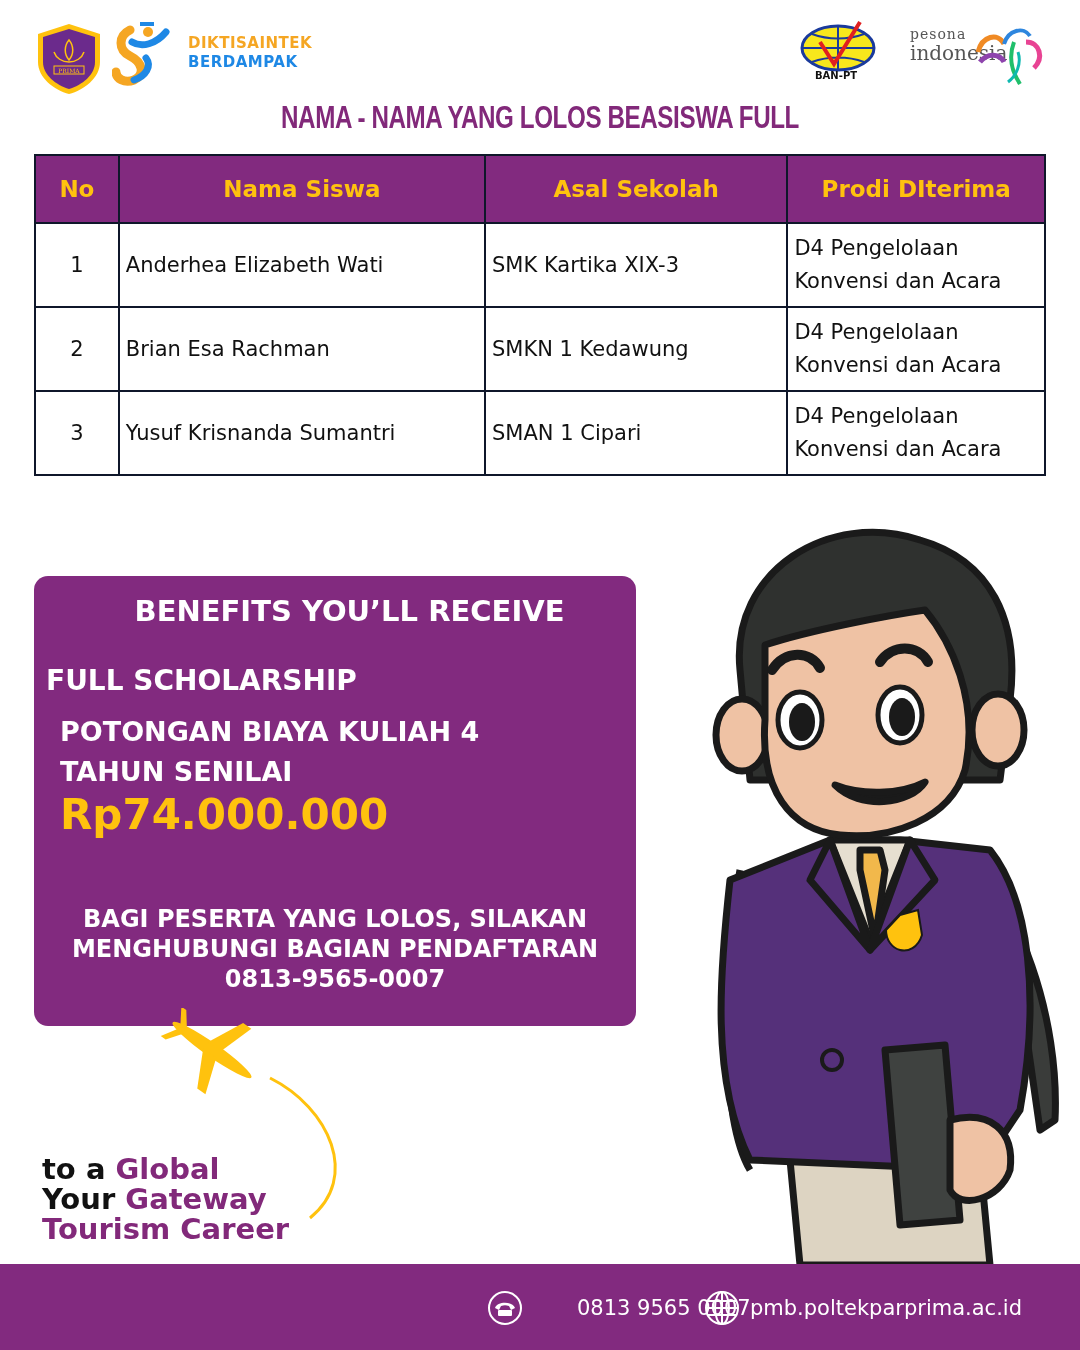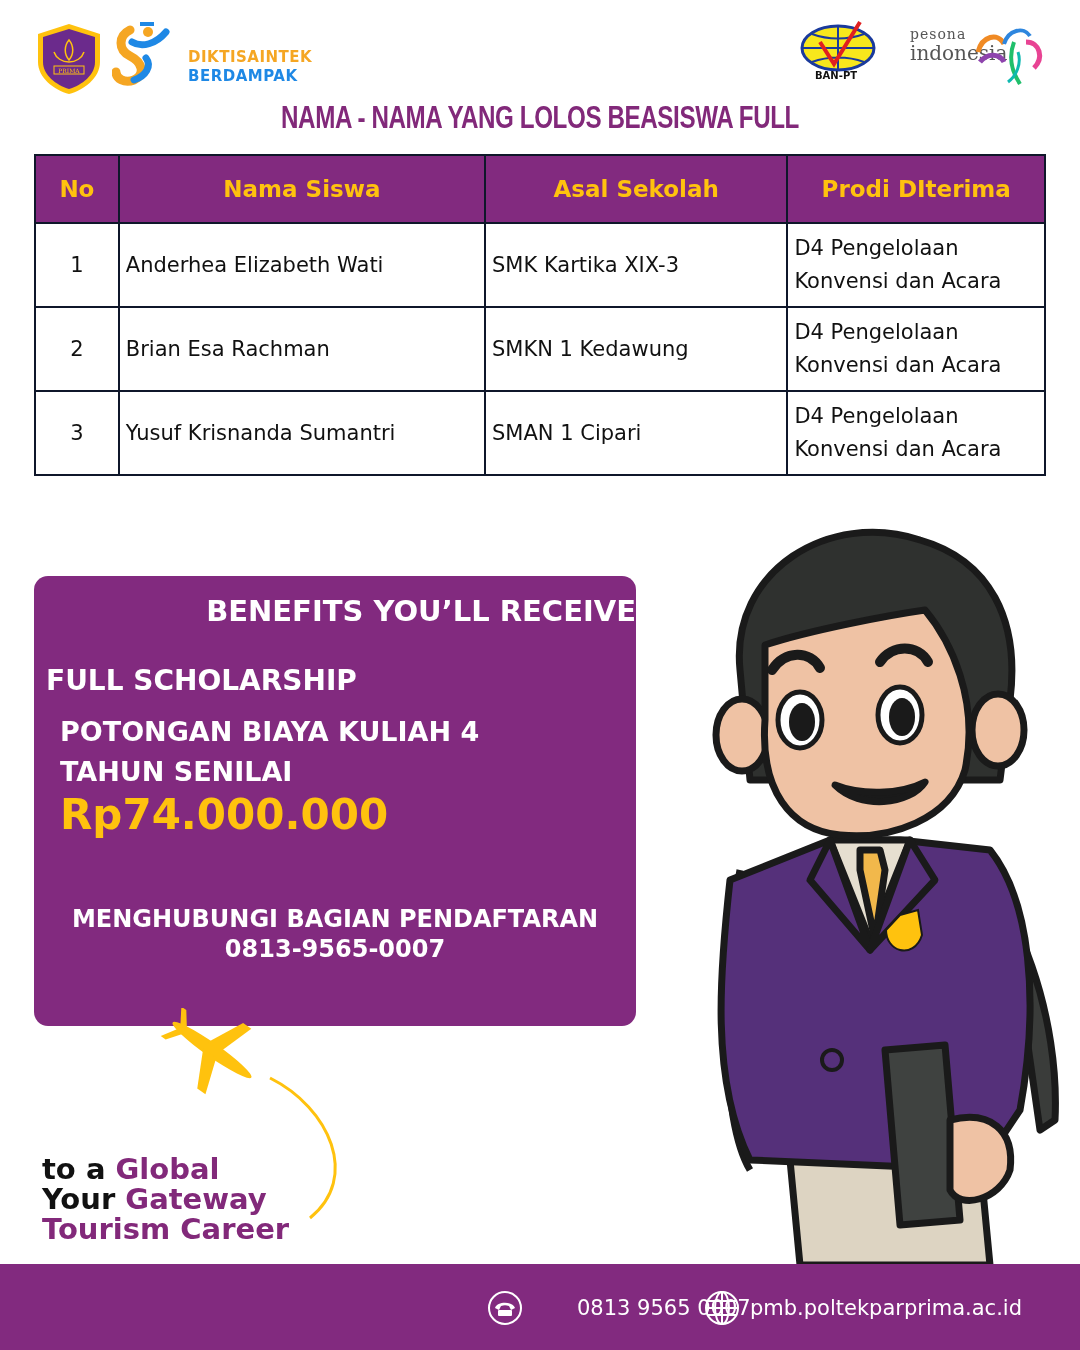--- a/index.html
+++ b/index.html
@@ -3,42 +3,42 @@
 <meta charset="utf-8">
 <style>
   * { box-sizing: border-box; margin: 0; padding: 0; }
   html, body { width: 1080px; height: 1350px; background: #ffffff; overflow: hidden; }
   body { position: relative; font-family: "DejaVu Sans", sans-serif; color: #111; }
 
   
   .logo-prima { position: absolute; left: 34px; top: 22px; width: 70px; height: 74px; }
   .logo-dikti { position: absolute; left: 112px; top: 20px; width: 60px; height: 66px; }
   .dikti-text { position: absolute; left: 188px; top: 34px; font-family: "DejaVu Sans", sans-serif; font-weight: bold; font-size: 15px; line-height: 19px; letter-spacing: 0.5px; }
-  .dikti-text .l1 { color: #f5a623; display: block; margin-top: 14px; }
+  .dikti-text .l1 { color: #f5a623; display: block; }
   .dikti-text .l2 { color: #1e88e5; display: block; }
   .logo-banpt { position: absolute; left: 798px; top: 20px; width: 80px; height: 66px; }
   .banpt-label { position: absolute; left: 815px; top: 70px; font-family: "DejaVu Sans", sans-serif; font-weight: bold; font-size: 10px; color: #111; }
   .pesona { position: absolute; left: 886px; top: 26px; font-family: "DejaVu Serif", serif; color: #555; margin-left: 24px; }
   .pesona .p1 { display: block; font-size: 14px; letter-spacing: 1px; line-height: 16px; }
   .pesona .p2 { display: block; font-size: 20px; line-height: 22px; }
   .logo-bird { position: absolute; left: 968px; top: 22px; width: 80px; height: 64px; }
 
   .page-title { position: absolute; left: 0; width: 1080px; top: 100px; text-align: center; font-family: "Liberation Sans", sans-serif; font-weight: bold; font-size: 31px; color: #82297a; transform: scaleX(0.78); letter-spacing: -0.5px; }
 
   
   table.result { position: absolute; left: 34px; top: 154px; width: 1012px; border-collapse: collapse; font-family: "DejaVu Sans", sans-serif; }
   table.result th, table.result td { border: 2px solid #0f172a; }
   table.result th { background: #822a7f; color: #ffc20e; font-weight: bold; font-size: 23px; height: 68px; text-align: center; }
   table.result td { background: #fff; font-size: 21px; color: #111; height: 84px; padding: 0 6px; vertical-align: middle; line-height: 33px; }
   table.result td.no { text-align: center; }
   .c1 { width: 84px; } .c2 { width: 367px; } .c3 { width: 303px; } .c4 { width: 258px; margin-top: 47px; }
 
   
   .benefits { position: absolute; left: 34px; top: 576px; width: 602px; height: 450px; background: #822a7f; border-radius: 14px; color: #fff; font-family: "DejaVu Sans", sans-serif; }
-  .b-title { position: absolute; left: 0; width: 100%; top: 18px; text-align: right; font-weight: bold; font-size: 29px; padding-left: 29px; }
+  .b-title { position: absolute; left: 0; width: 100%; top: 18px; text-align: center; font-weight: bold; font-size: 29px; padding-left: 29px; }
   .b-sub { position: absolute; left: 12px; top: 88px; font-weight: bold; font-size: 28px; }
   .b-cut { position: absolute; left: 26px; top: 136px; width: 520px; font-weight: bold; font-size: 27px; line-height: 40px; }
   .b-amount { position: absolute; left: 26px; top: 214px; font-weight: bold; font-size: 42px; color: #ffc20e; }
   .b-words { position: absolute; left: 26px; top: 270px; font-size: 23px; }
   .b-words b { font-weight: bold; }
   .b-contact { position: absolute; left: 0; width: 100%; top: 328px; text-align: center; font-weight: bold; font-size: 24px; line-height: 30px; }
 
   .plane { position: absolute; left: 160px; top: 1008px; width: 200px; height: 220px; }
   .tagline { position: absolute; left: 42px; top: 1154px; font-family: "DejaVu Sans", sans-serif; font-weight: bold; font-size: 29px; line-height: 30px; color: #111; }
   .tagline .purple { color: #82297a; }
@@ -129,20 +129,21 @@
     </tr>
   </tbody>
 </table>
 
 <div class="benefits">
   <div class="b-title">BENEFITS YOU’LL RECEIVE</div>
   <div class="b-sub">FULL SCHOLARSHIP</div>
   <div class="b-cut">POTONGAN BIAYA KULIAH 4 TAHUN SENILAI</div>
   <div class="b-amount">Rp74.000.000</div>
   <div class="b-contact">
+    <div>BAGI PESERTA YANG LOLOS, SILAKAN</div>
     <div>MENGHUBUNGI BAGIAN PENDAFTARAN</div>
     <div>0813-9565-0007</div>
   </div>
 </div>
 
 <svg class="plane" viewBox="0 0 200 220">
   <path d="M110 70 C170 100 200 170 150 210" fill="none" stroke="#ffc20e" stroke-width="3"></path>
   <g fill="#ffc20e" transform="translate(52,42) rotate(35)">
     <ellipse cx="0" cy="0" rx="48" ry="7"></ellipse>
     <path d="M-8 -4 L10 -40 L20 -40 L8 -4 Z"></path>

